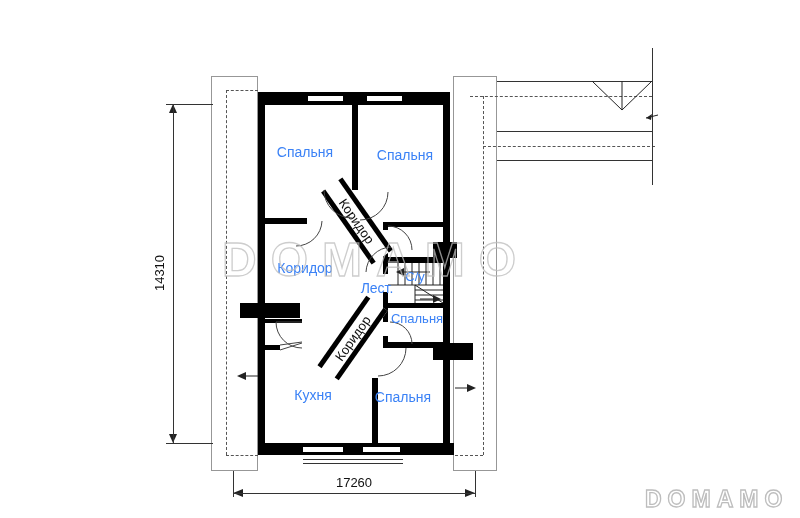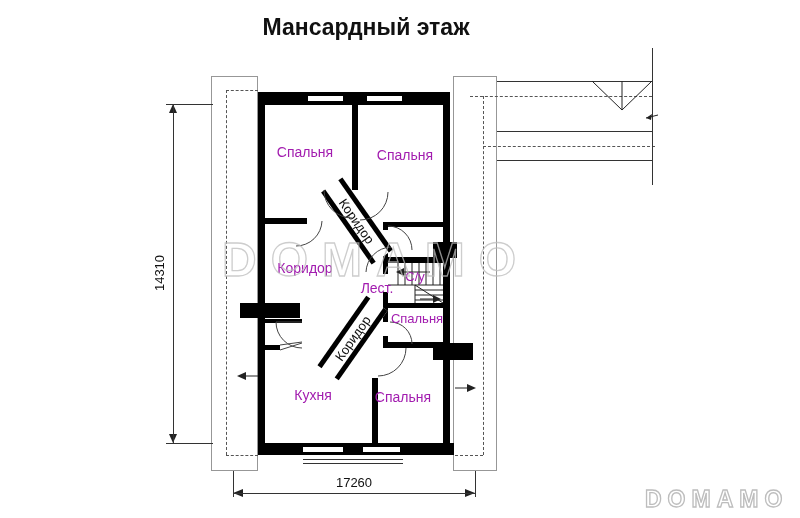--- a/index.html
+++ b/index.html
@@ -5,42 +5,41 @@
   html,body{margin:0;padding:0;background:#fff;}
   .plan{position:relative;width:800px;height:518px;background:#fff;overflow:hidden;
         font-family:"Liberation Sans", sans-serif;color:#111;}
   .w{position:absolute;background:#000;}
   .ln{position:absolute;background:#333;}
   .strip{position:absolute;background:#fff;border:1px solid #979797;box-sizing:border-box;}
   .dv{position:absolute;border-left:1px dashed #555;width:0;}
   .dh{position:absolute;border-top:1px dashed #555;height:0;}
   .win{position:absolute;background:#fff;border-top:1px solid #000;border-bottom:1px solid #000;box-sizing:border-box;}
   .lbl{position:absolute;transform:translate(-50%,-50%);white-space:nowrap;
-       font-size:14px;color:#a21caf;}
+       font-size:14px;color:#3b82f6;}
   .lbl.small{font-size:13px;}
   .title{position:absolute;transform:translate(-50%,-50%);font-size:23px;font-weight:bold;white-space:nowrap;}
   .band{position:absolute;background:#fff;border-top:5px solid #000;border-bottom:5px solid #000;
         box-sizing:border-box;display:flex;align-items:center;justify-content:center;}
   .band span{font-size:13px;white-space:nowrap;}
   .dimlbl{position:absolute;transform:translate(-50%,-50%);font-size:13px;white-space:nowrap;}
   .dimlbl.rot{transform:translate(-50%,-50%) rotate(-90deg);}
   .outline-text{position:absolute;font-weight:bold;white-space:nowrap;color:#d8d8d8;}
   @supports ((-webkit-text-stroke: 1px #000)) {
     .outline-text{color:transparent;-webkit-text-stroke:1.3px #bdbdbd;}
   }
   .wm-center{font-size:48px;letter-spacing:14px;opacity:.75;}
   .wm-corner{font-size:23px;letter-spacing:6px;}
   svg.overlay{position:absolute;left:0;top:0;}
 </style>
 </head>
 <body>
 
 <div class="plan">
 
-  <div class="title" style="left:366px;top:27px;">Мансардный этаж</div>
 
   <div class="strip" style="left:211px;top:76px;width:47px;height:395px;"></div>
   <div class="strip" style="left:453px;top:76px;width:44px;height:395px;"></div>
 
   <div class="dv" style="left:226px;top:90px;height:365px;"></div>
   <div class="dh" style="left:226px;top:90px;width:32px;"></div>
   <div class="dh" style="left:226px;top:455px;width:32px;"></div>
   <div class="dv" style="left:483px;top:96px;height:359px;"></div>
   <div class="dh" style="left:455px;top:455px;width:28px;"></div>
   <div class="dh" style="left:470px;top:96px;width:182px;"></div>

